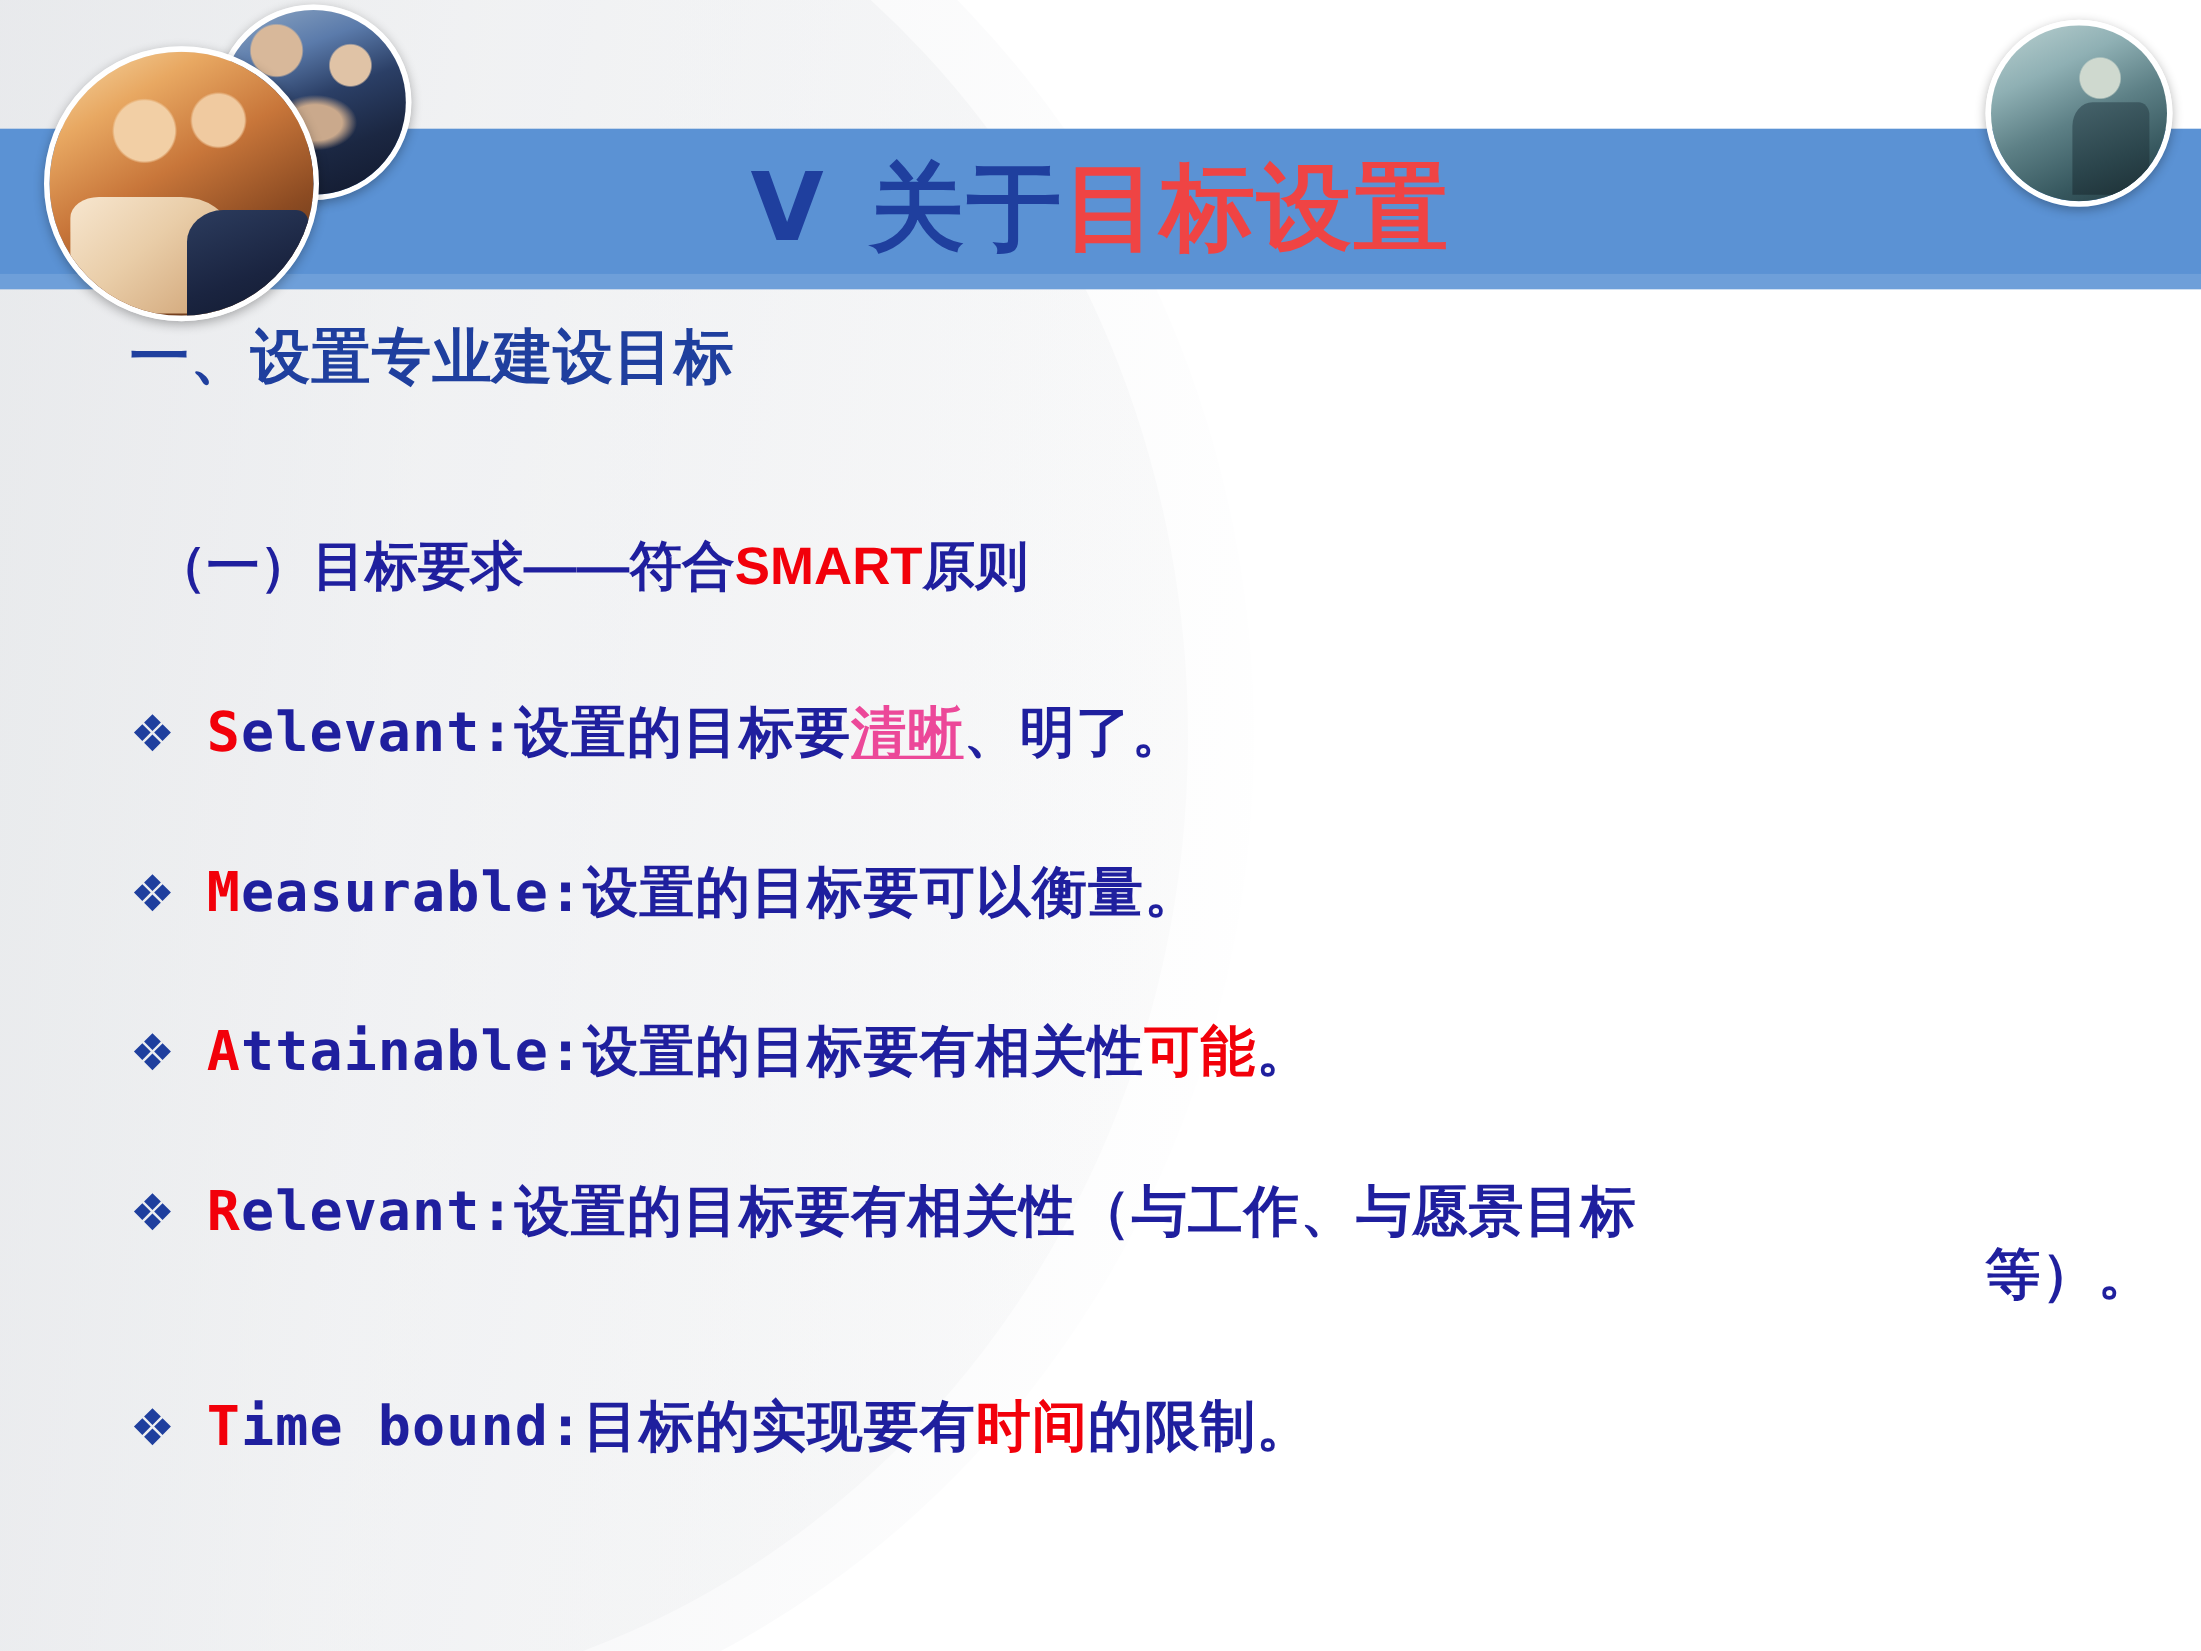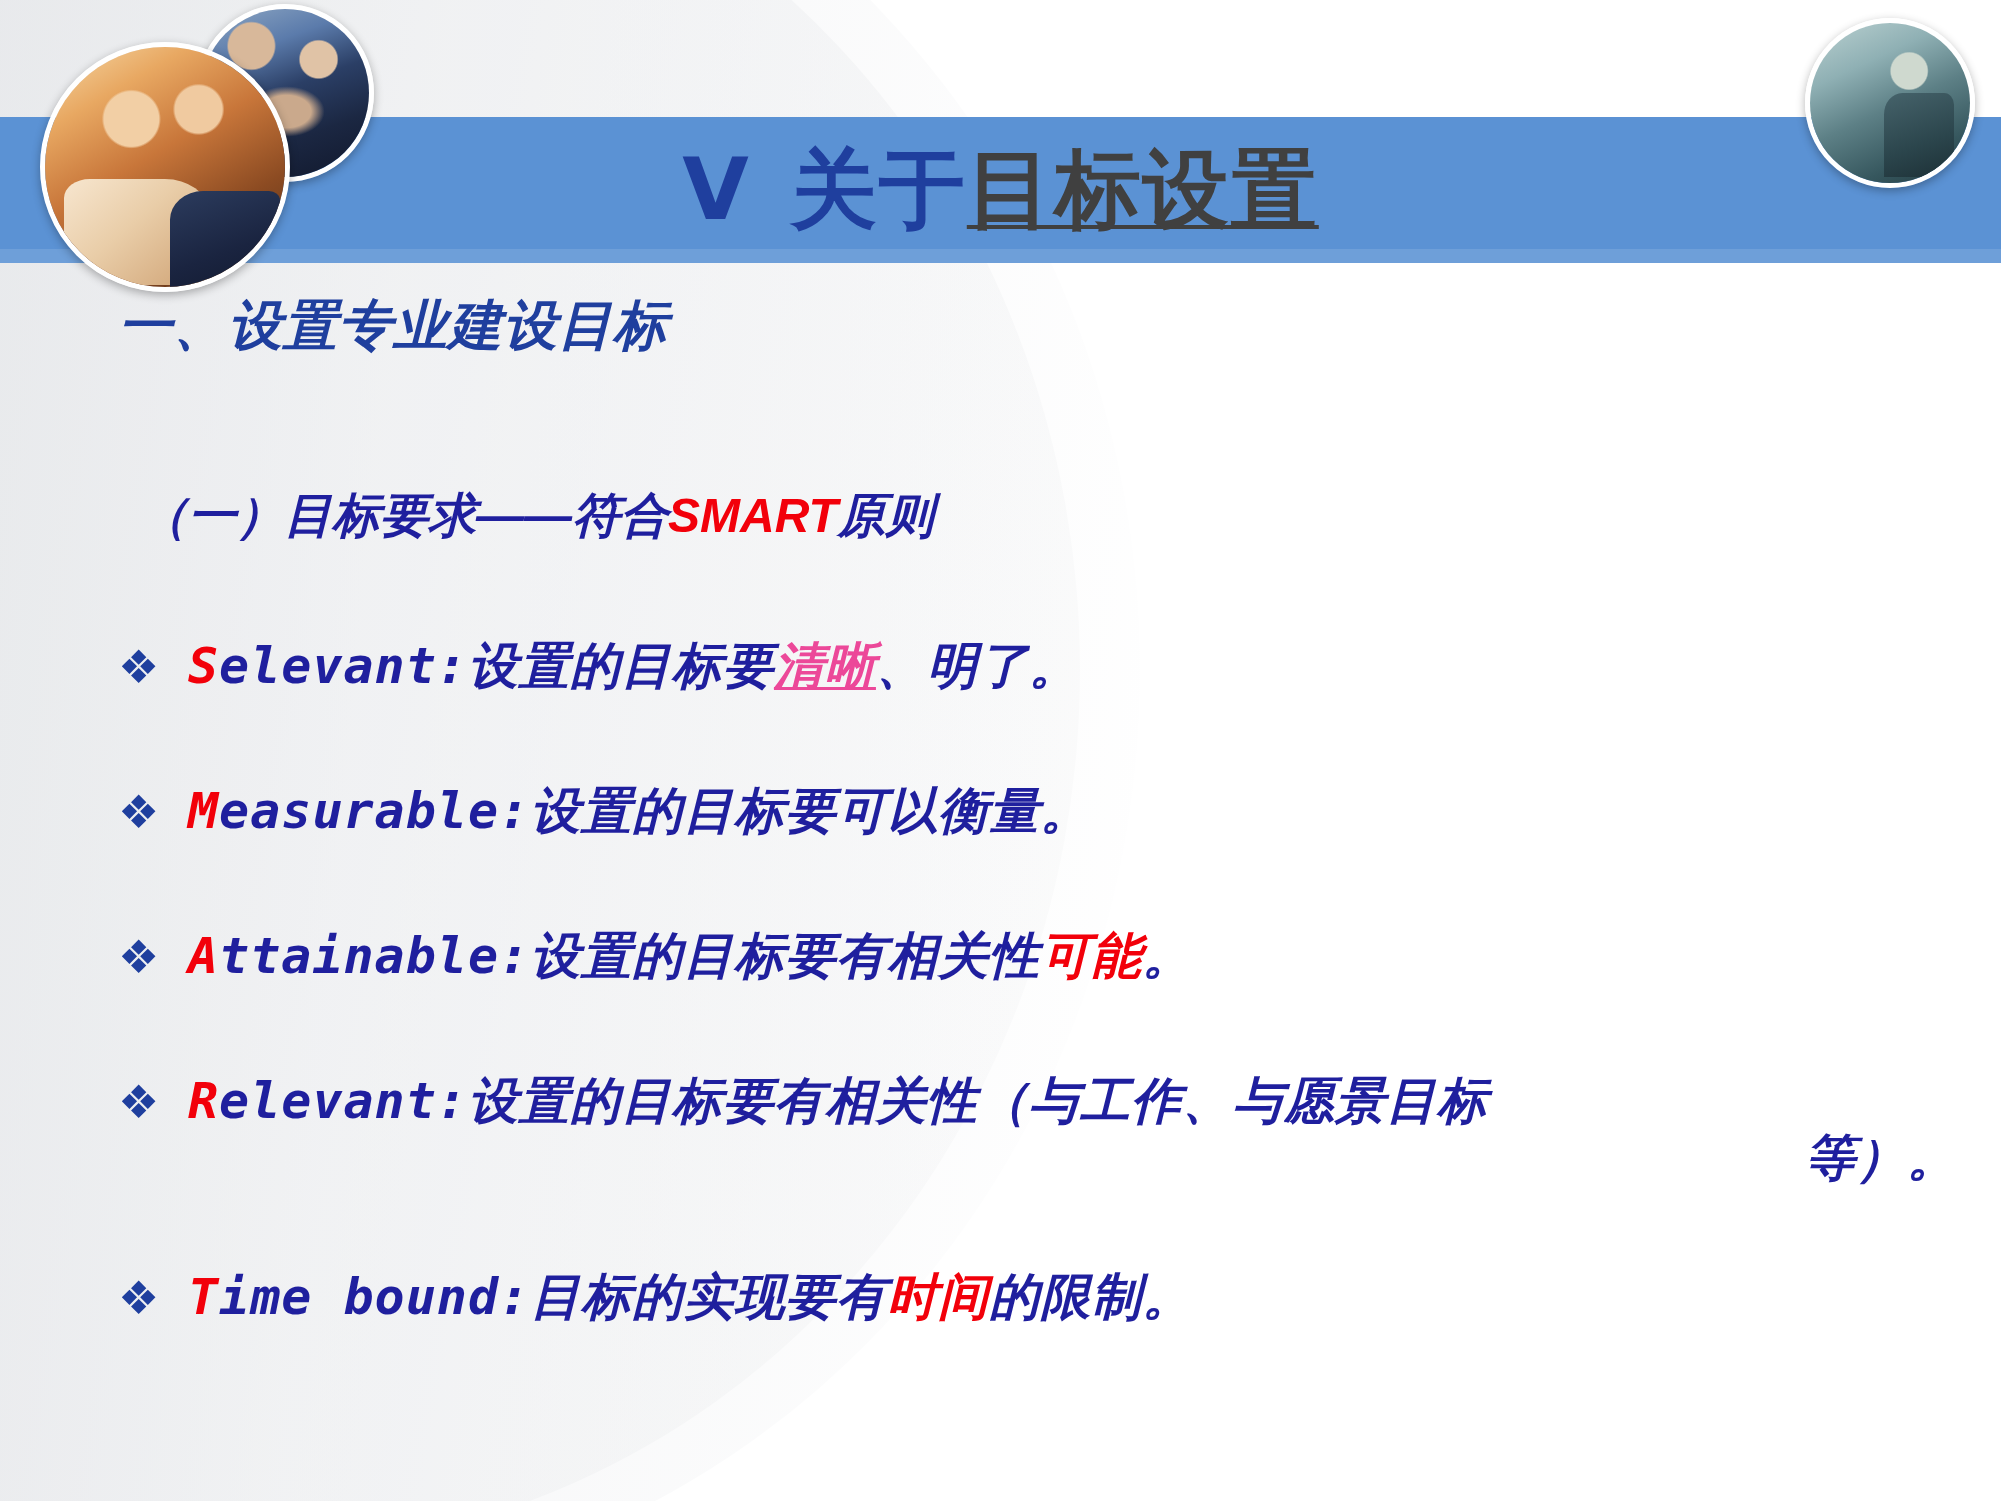--- a/index.html
+++ b/index.html
@@ -53,22 +53,21 @@
     z-index:3;
     font-size:86px;
     font-weight:bold;
     letter-spacing:2px;
     white-space:nowrap;
     line-height:1;
   }
   .t-blue{color:#1f3f9e;}
   .t-gap{display:inline-block;width:40px;}
   .t-orange{
-    color:#404040;
-    text-decoration:underline;
+    color:#ef4444;
     text-decoration-thickness:4px;
     text-underline-offset:6px;
   }
 
   
   .bubble{
     position:absolute;
     border-radius:50%;
     border:5px solid #ffffff;
     box-shadow:0 3px 10px rgba(0,0,0,.30);
@@ -116,21 +115,21 @@
       radial-gradient(circle at 62% 30%,#cfd9cf 0 12%,rgba(0,0,0,0) 13%),
       linear-gradient(155deg,#bcd2d2 0%,#8fb0b4 28%,#5d8086 52%,#36575e 78%,#23393f 100%);
   }
   .b3 .ph::after{
     content:"";position:absolute;left:46%;top:44%;width:44%;height:52%;
     background:linear-gradient(160deg,#46636b 0%,#2b454c 60%,#1d3036 100%);
     border-radius:26% 14% 0 0;
   }
 
   
-  .content{position:absolute;left:0;top:0;width:2001px;height:1350px;z-index:4;font-style:italic;}
+  .content{position:absolute;left:0;top:0;width:2001px;height:1350px;z-index:4;}
 
   .heading1{
     position:absolute;left:118px;top:298px;
     font-size:54px;font-weight:bold;color:#1f3f9e;
     letter-spacing:1px;white-space:nowrap;line-height:1;
   }
 
   .subhead{
     position:absolute;left:140px;top:492px;
     font-size:48px;font-weight:bold;color:#1f1f9e;

